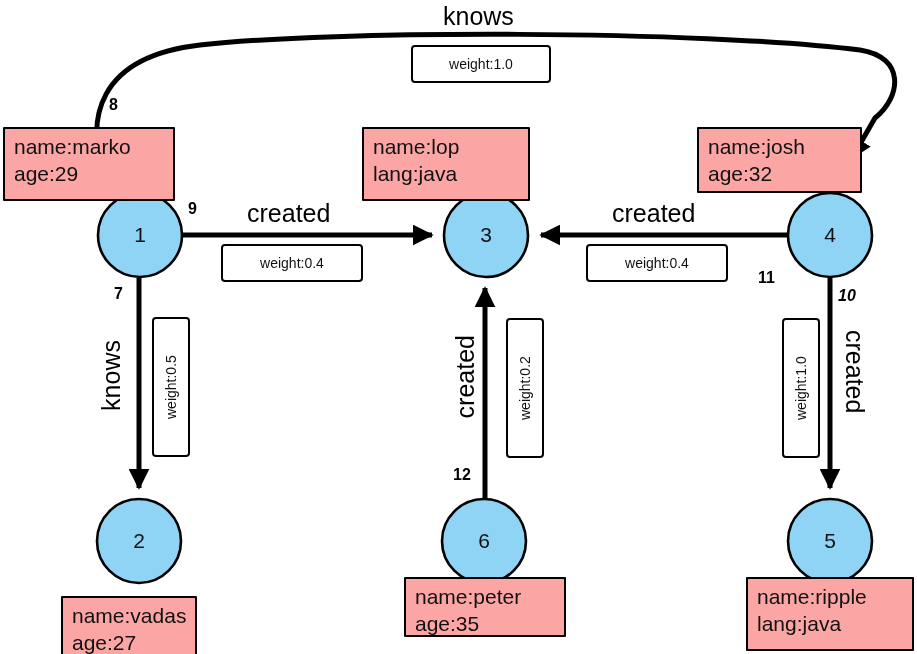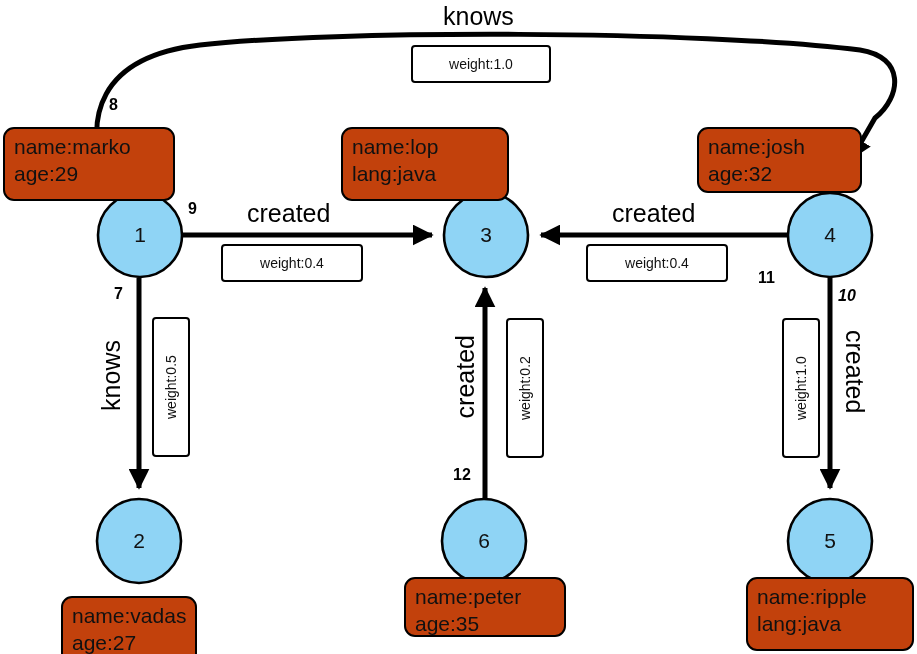--- a/index.html
+++ b/index.html
@@ -36,23 +36,23 @@
   .node-label {
     font-family: "Liberation Sans", sans-serif;
     font-size: 21px;
     fill: #111111;
     text-anchor: middle;
     dominant-baseline: middle;
   }
   
   .prop-box {
     position: absolute;
-    background: #c2410c;
+    background: #fca5a5;
     border: 2.5px solid #000000;
-    border-radius: 11px;
+    border-radius: 1px;
     box-sizing: border-box;
     font-size: 21px;
     line-height: 1.28;
     color: #111111;
     padding: 5px 9px 6px 9px;
     white-space: pre;
   }
   
   .weight-box {
     position: absolute;
@@ -143,21 +143,21 @@
       <text class="node-label" x="484" y="542">6</text>
     </g>
     <g>
       <circle class="node-circle" cx="830" cy="541" r="42" fill="#8FD4F5" stroke="#000000"></circle>
       <text class="node-label" x="830" y="542">5</text>
     </g>
   </svg>
 
   <div class="prop-box" style="left:3px; top:127px; width:172px; height:74px;"><span>name:marko</span><br><span>age:29</span></div>
 
-  <div class="prop-box" style="left:341px; top:127px; width:168px; height:74px;"><span>name:lop</span><br><span>lang:java</span></div>
+  <div class="prop-box" style="left:362px; top:127px; width:168px; height:74px;"><span>name:lop</span><br><span>lang:java</span></div>
 
   <div class="prop-box" style="left:697px; top:127px; width:165px; height:66px;"><span>name:josh</span><br><span>age:32</span></div>
 
   <div class="prop-box" style="left:61px; top:588px; width:136px; height:74px;margin-top:8px;"><span>name:vadas</span><br><span>age:27</span></div>
 
   <div class="prop-box" style="left:404px; top:577px; width:162px; height:60px;"><span>name:peter</span><br><span>age:35</span></div>
 
   <div class="prop-box" style="left:746px; top:577px; width:168px; height:74px;"><span>name:ripple</span><br><span>lang:java</span></div>
 
   <div class="weight-box" style="left:411px; top:45px; width:140px; height:38px;">weight:1.0</div>

